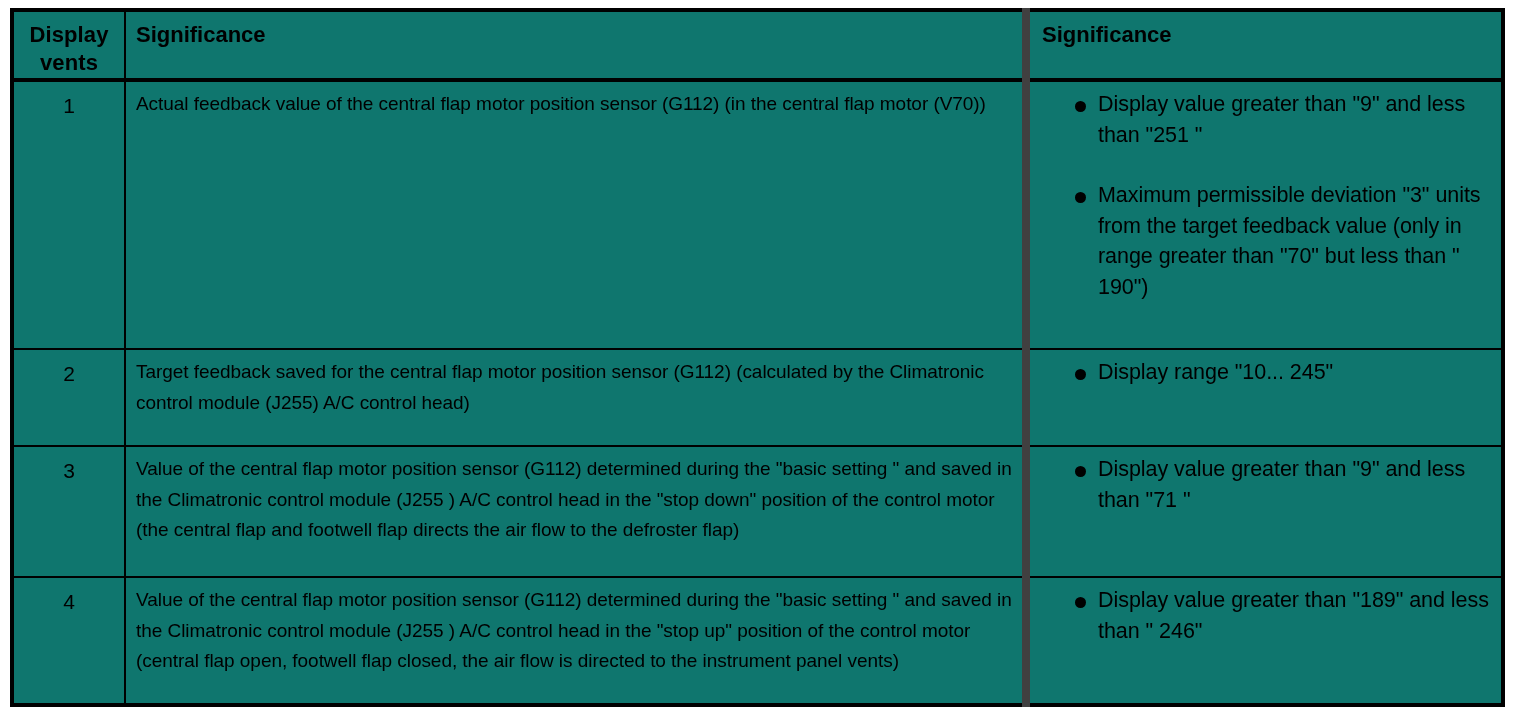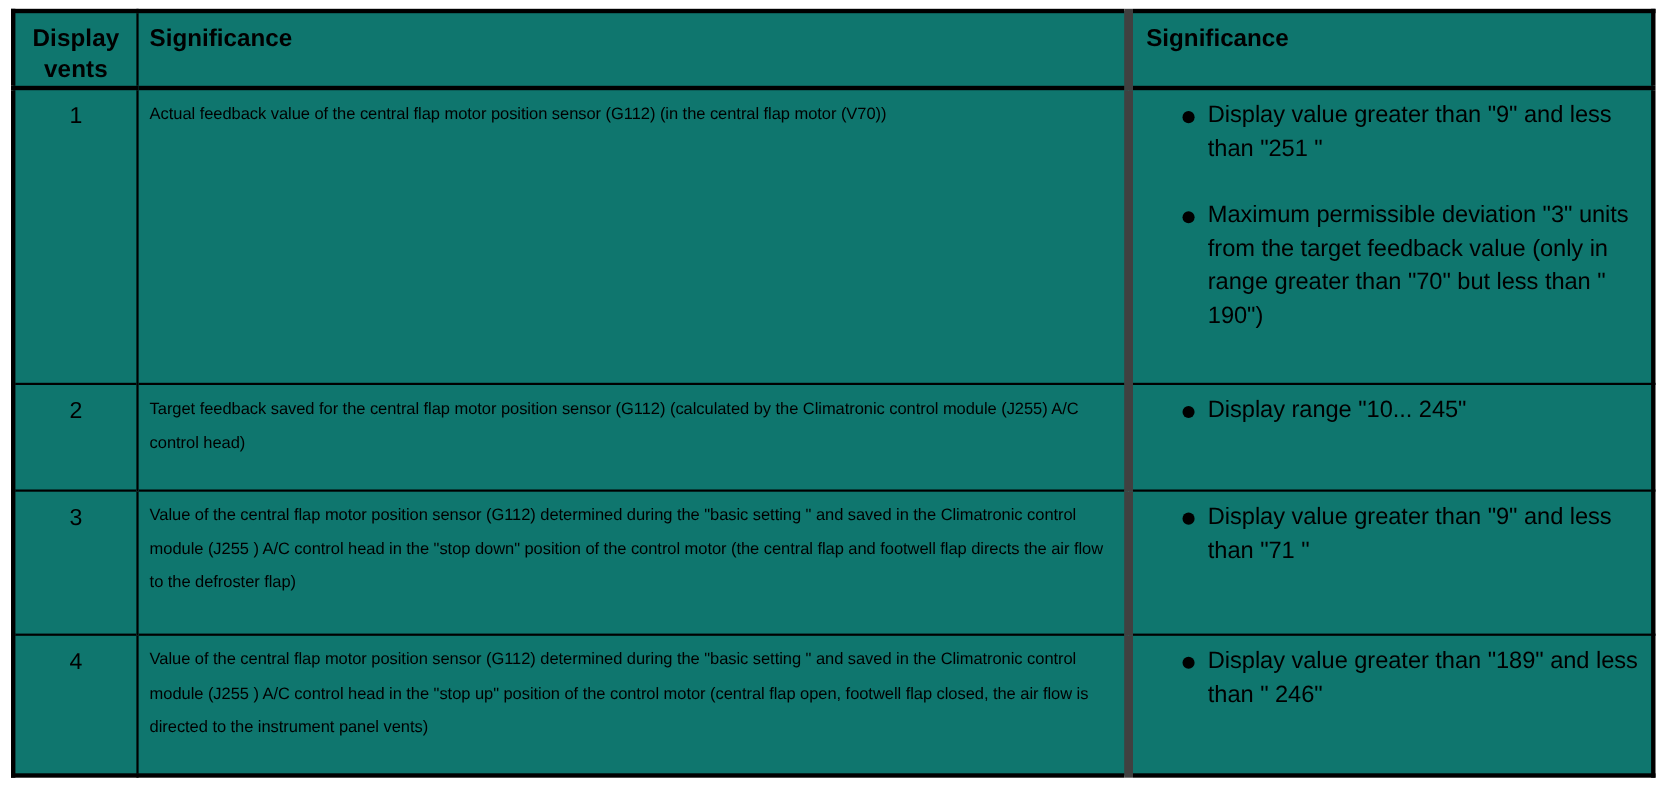--- a/index.html
+++ b/index.html
@@ -87,21 +87,21 @@
   .r4 { height: 128px; }
 
   .cell-zone {
     text-align: center;
     font-size: 21px;
     line-height: 30px;
     padding-top: 9px;
   }
 
   .cell-sig {
-    font-size: 15px;
+    font-size: 19px;
     line-height: 30.5px;
     padding: 7px 8px 0 10px;
     letter-spacing: -0.05px;
   }
   .cell-sig p {
     margin: 0;
   }
 
   .cell-expl {
     font-size: 21.5px;

